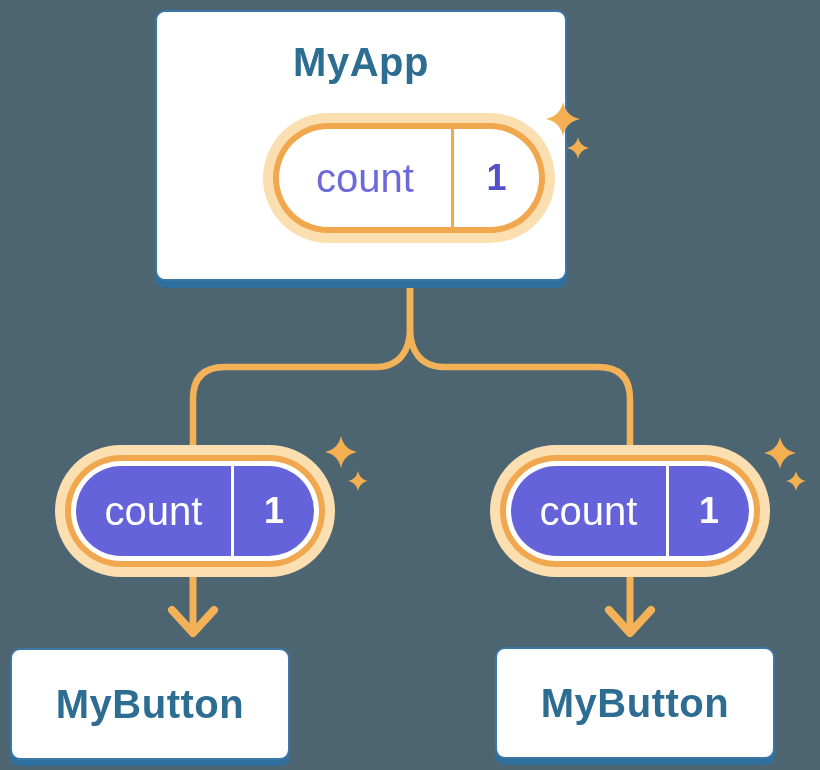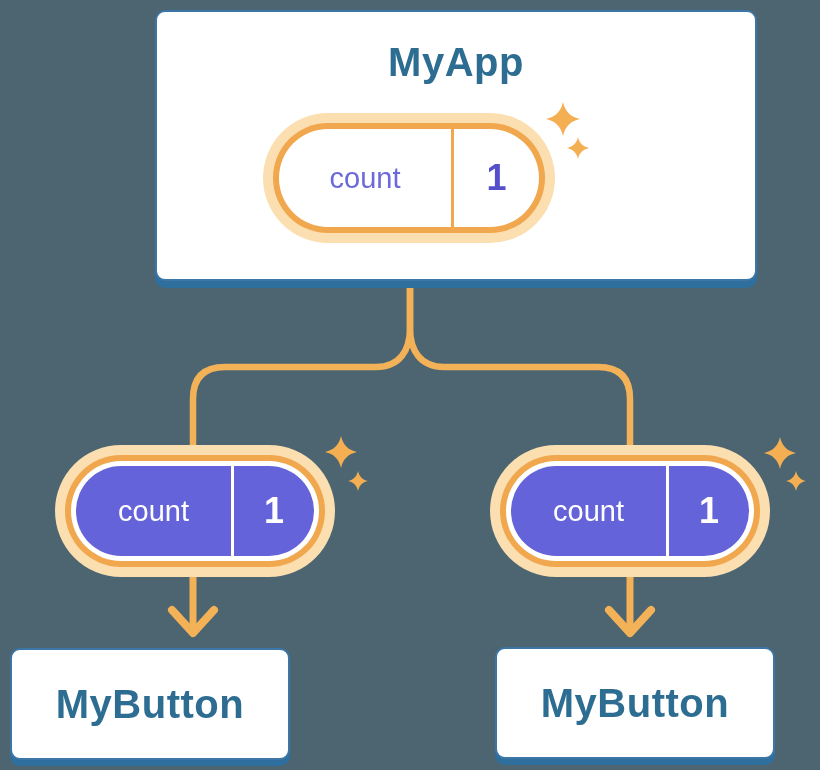--- a/index.html
+++ b/index.html
@@ -14,21 +14,21 @@
 
   
   .card {
     position: absolute;
     background: #FFFFFF;
     border: 2px solid #3C76A6;
     border-radius: 10px;
     box-sizing: border-box;
     box-shadow: 0 6px 0 #2F6F9E;
   }
-  .root-card { left: 155px; top: 10px; width: 602px; height: 271px; box-shadow: 0 7px 0 #2F6F9E; z-index: 2; }
+  .root-card { left: 155px; top: 10px; width: 412px; height: 271px; box-shadow: 0 7px 0 #2F6F9E; z-index: 2; }
   .child-card { width: 280px; height: 112px; display: flex; align-items: center; justify-content: center; z-index: 2; }
   .child-card.left  { left: 10px;  top: 648px; }
   .child-card.right { left: 495px; top: 647px; }
 
   .card-title { font-size: 40px; font-weight: 600; color: #2E6D92; letter-spacing: 0.5px; }
   .root-card .card-title { position: absolute; left: 0; right: 0; top: 28px; text-align: center; }
 
   
   .connectors { position: absolute; left: 0; top: 0; z-index: 1; }
 
@@ -37,21 +37,21 @@
   .pill .glow  { position: absolute; inset: 0;    background: #FBDFB0; border-radius: 999px; }
   .pill .ring  { position: absolute; inset: 10px; background: #F0A74D; border-radius: 999px; }
   .pill .inner { position: absolute; inset: 16px; background: #FFFFFF; border-radius: 999px; display: flex; align-items: stretch; overflow: hidden; }
   .pill .fill  { position: absolute; inset: 21px; background: #6463D9; border-radius: 999px; display: flex; align-items: stretch; overflow: hidden; }
 
   .pill-top { left: 263px; top: 113px; width: 292px; height: 130px; }
   .pill-bottom { width: 280px; height: 132px; top: 445px; }
   .pill-bottom.left  { left: 55px; }
   .pill-bottom.right { left: 490px; }
 
-  .seg-label { display: flex; align-items: center; justify-content: center; font-size: 29px; font-weight: 500; text-align: center; }
+  .seg-label { display: flex; align-items: center; justify-content: center; font-size: 40px; font-weight: 500; text-align: center; }
   .seg-value { flex: 1; display: flex; align-items: center; justify-content: center; font-size: 36px; font-weight: 700; }
   .divider { width: 3px; }
 
   .pill-top .seg-label { width: 172px; color: #6C69DB; }
   .pill-top .seg-value { color: #5450C9; }
   .pill-top .divider   { background: #F0A74D; }
 
   .pill-bottom .seg-label { width: 155px; color: #FFFFFF; }
   .pill-bottom .seg-value { color: #FFFFFF; }
   .pill-bottom .divider   { background: #FFFFFF; }

